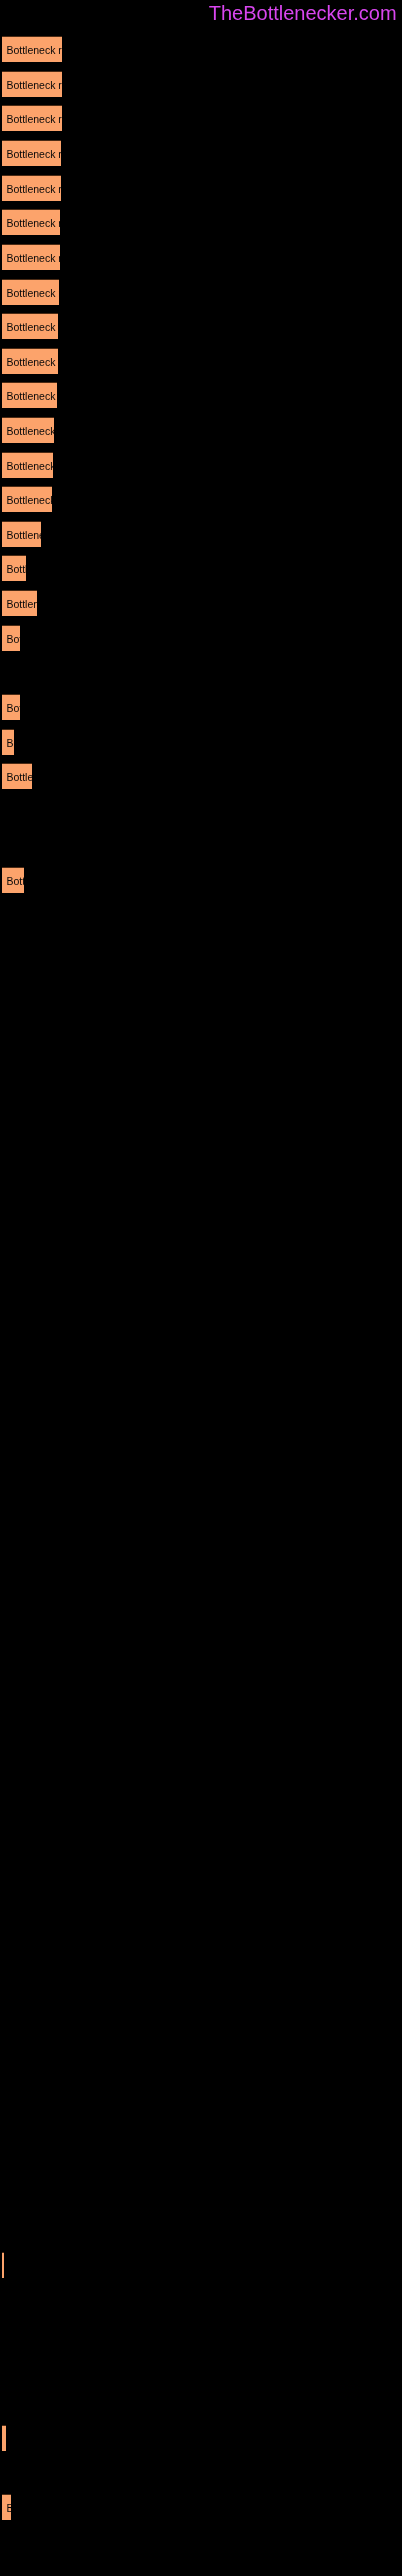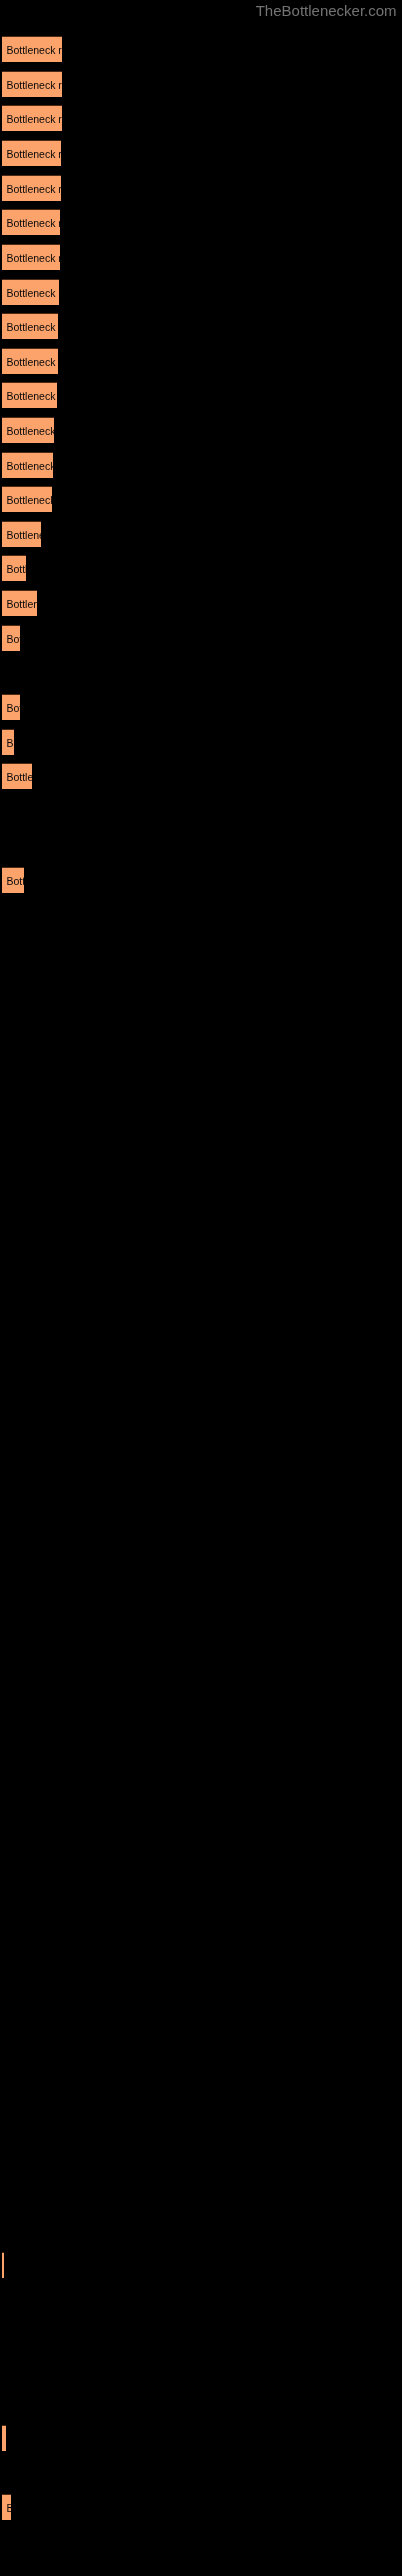--- a/index.html
+++ b/index.html
@@ -17,22 +17,22 @@
   #page {
     position: relative;
     width: 403px;
     height: 2576px;
     background: #000000;
   }
   #site-title {
     position: absolute;
     top: 1.6px;
     right: 6.4px;
-    color: #737373;
-    font-size: 15px;
+    color: #d946ef;
+    font-size: 20px;
     font-family: "Liberation Sans", sans-serif;
     letter-spacing: 0px;
     white-space: nowrap;
   }
   .bar-row {
     position: absolute;
     left: 0;
     height: 26px;
   }
   .bar {

